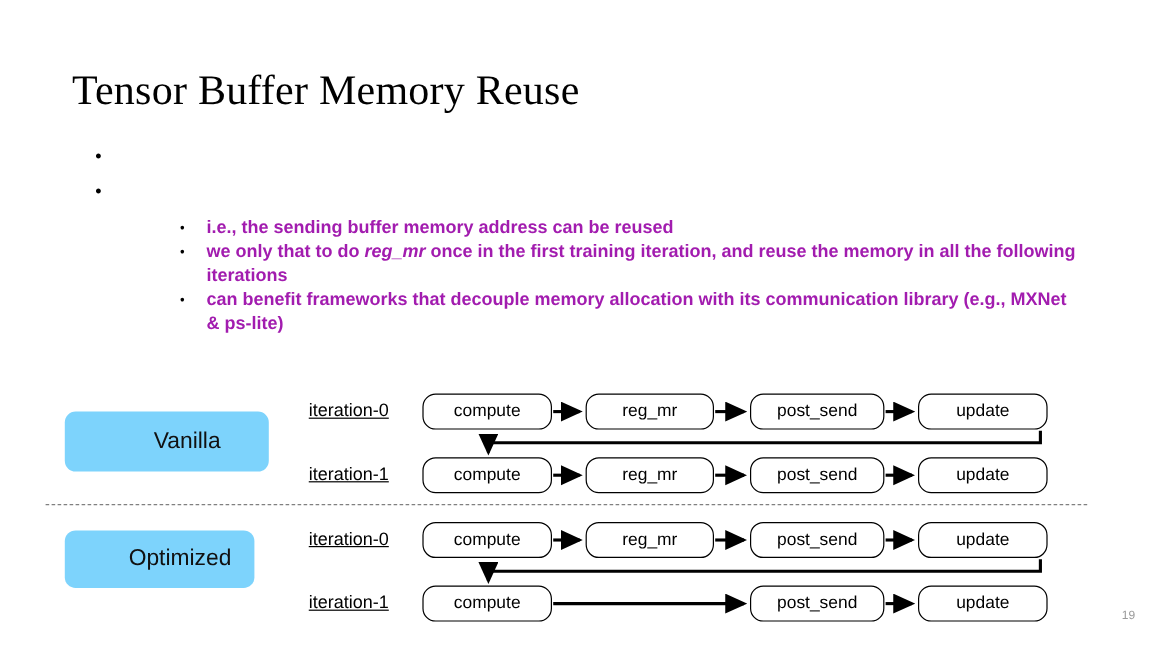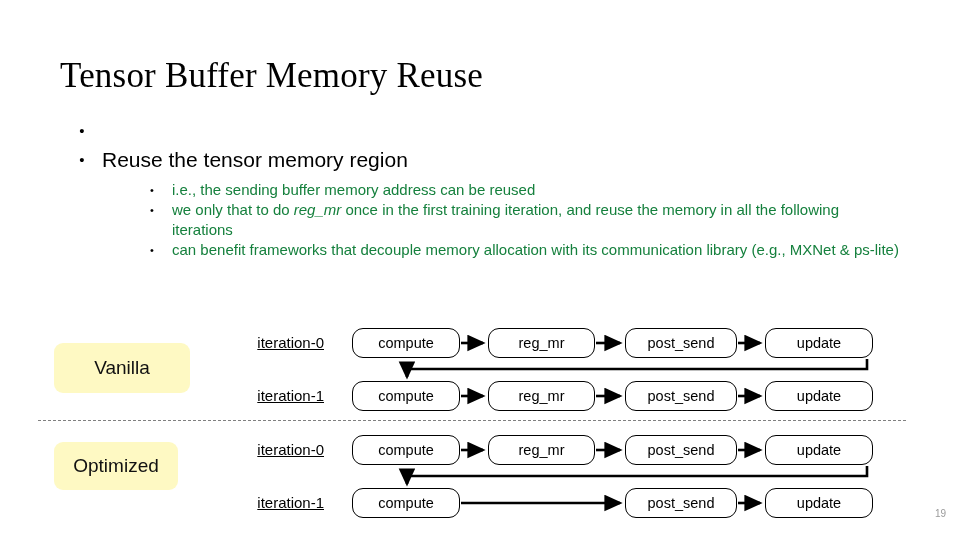--- a/index.html
+++ b/index.html
@@ -69,45 +69,47 @@
     flex: 0 0 22px;
     font-size: 11px;
     line-height: 20px;
     text-align: left;
     padding-left: 4px;
     color: #000;
   }
   .lvl2-text {
     font-size: 15px;
     line-height: 20px;
-    color: #15803d;
+    color: #a21caf;
     max-width: 738px;
+    font-weight: bold;
   }
   .ital { font-style: italic; }
 
   
   .diagram {
     position: absolute;
     left: 0;
     top: 0;
     width: 960px;
     height: 540px;
     pointer-events: none;
   }
   .diagram > * { pointer-events: auto; }
 
   .group-chip {
     position: absolute;
-    background: #fef9c3;
+    background: #7dd3fc;
     border-radius: 9px;
     display: flex;
     align-items: center;
     justify-content: center;
     font-size: 19px;
     color: #111;
+    padding-left: 34px;
   }
   .chip-vanilla   { left: 54px; top: 343px; width: 136px; height: 50px; }
   .chip-optimized { left: 54px; top: 442px; width: 124px; height: 48px; }
 
   .iter-label {
     position: absolute;
     font-size: 15px;
     color: #000;
     text-align: right;
     width: 120px;
@@ -158,21 +160,20 @@
 <div class="slide-title">Tensor Buffer Memory Reuse</div>
 
 <div class="body-block">
 
   <div class="lvl1-row">
     <span class="lvl1-bullet">•</span>
   </div>
 
   <div class="lvl1-row">
     <span class="lvl1-bullet">•</span>
-    <span class="lvl1-text">Reuse the tensor memory region</span>
   </div>
 
   <div class="lvl2-block">
 
     <div class="lvl2-row">
       <span class="lvl2-bullet">•</span>
       <span class="lvl2-text"><span>i.e., the sending buffer memory address can be reused</span></span>
     </div>
 
     <div class="lvl2-row">

